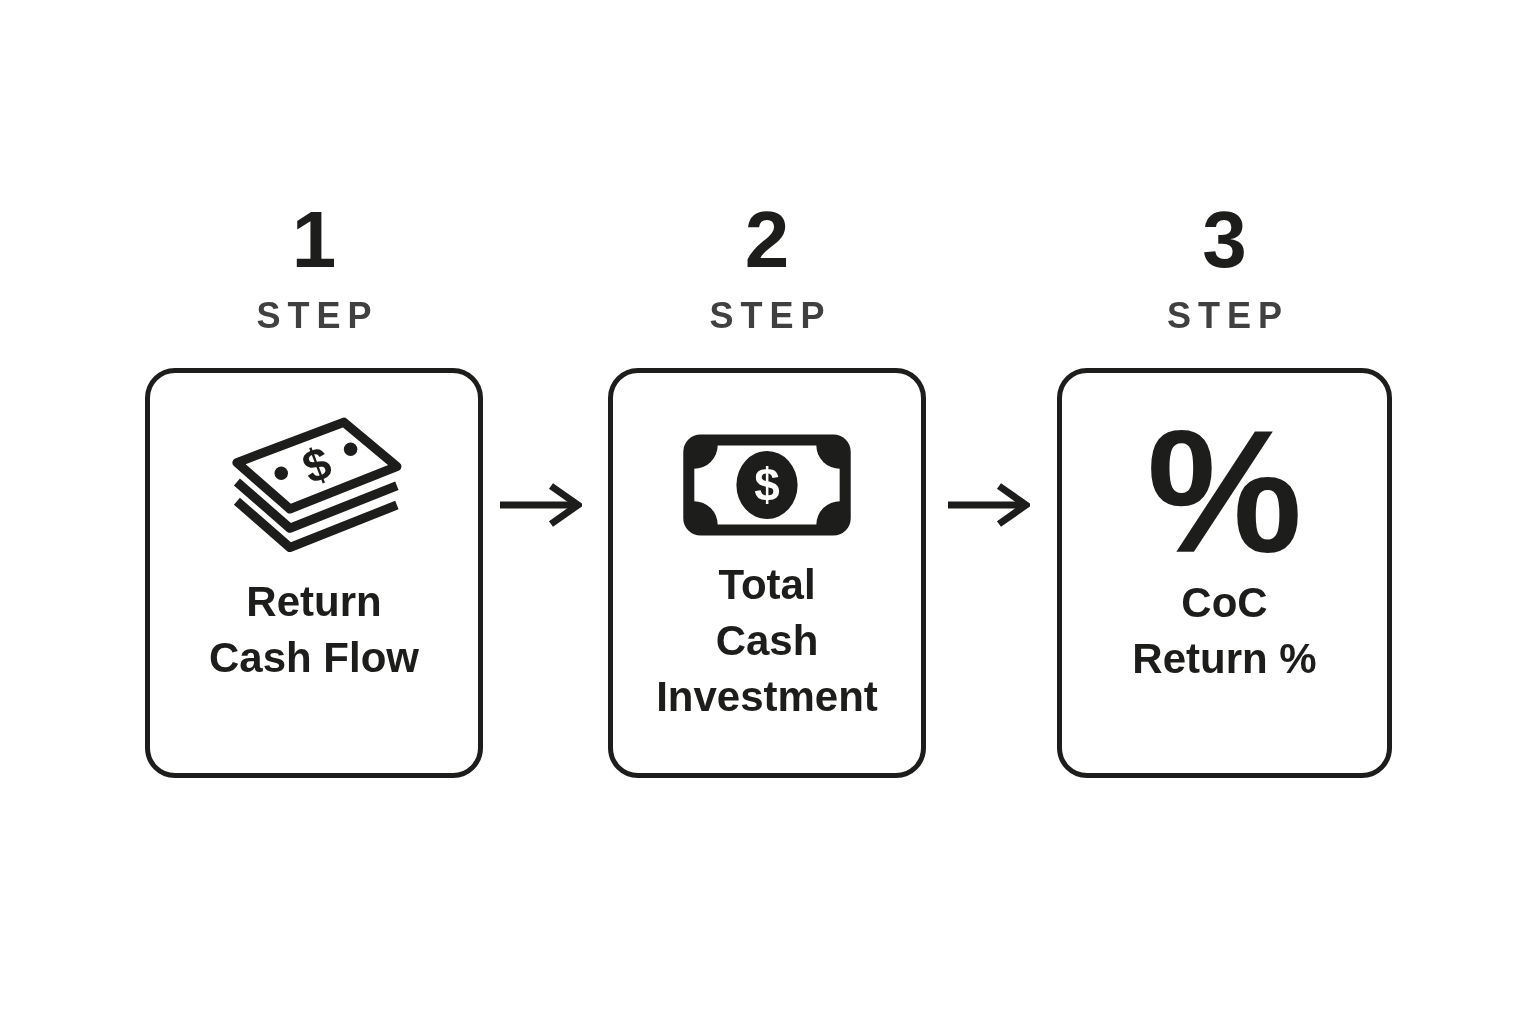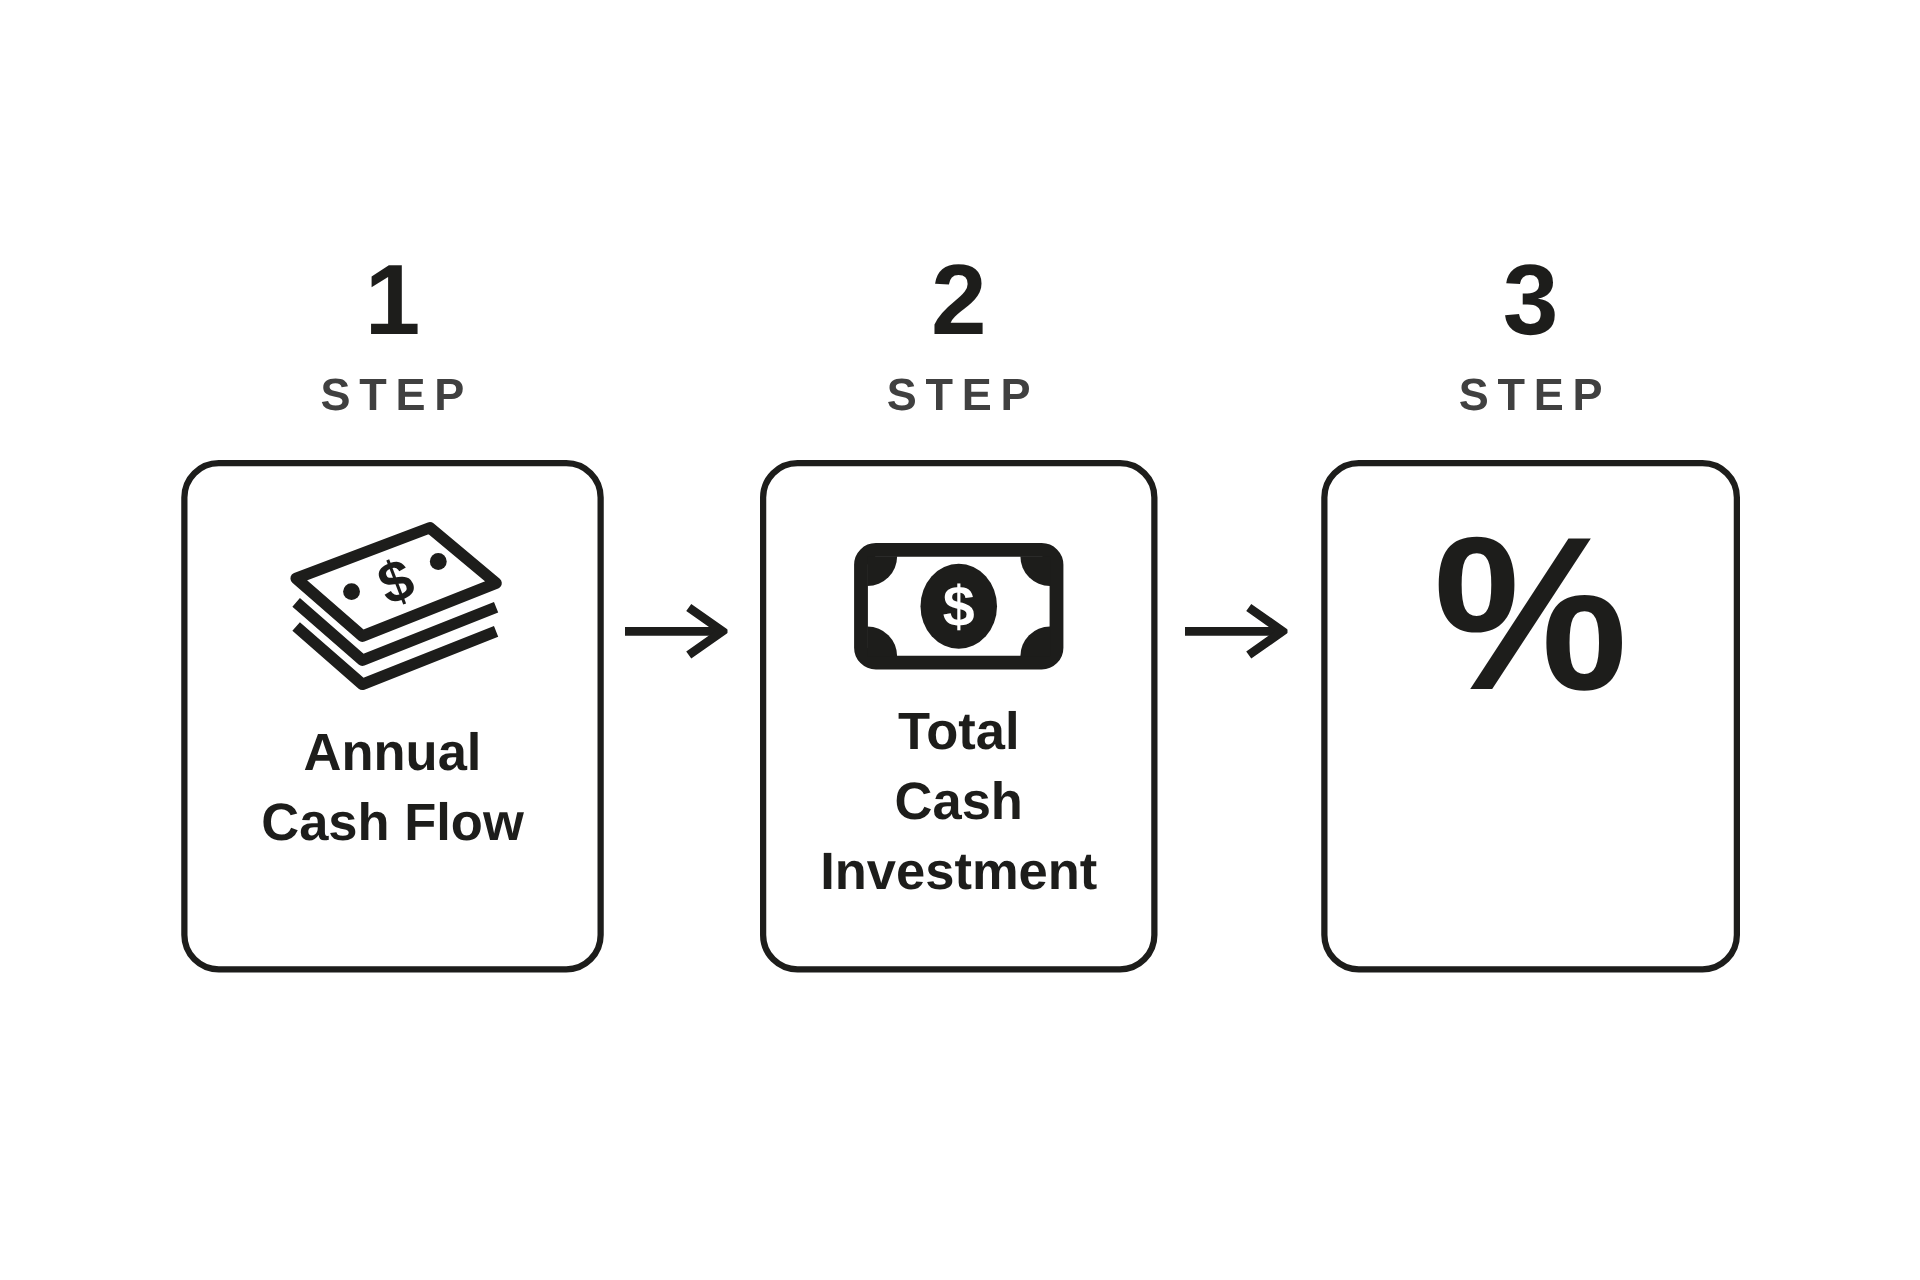--- a/index.html
+++ b/index.html
@@ -111,21 +111,21 @@
     <div class="box box1-pad">
       <svg class="icon" width="212" height="159" viewBox="0 0 220 165" aria-hidden="true">
         <path class="stroke" stroke-width="9.5" d="M30,64 L141,22 L196,68 L85,112 Z"></path>
         <circle class="fill" cx="76" cy="75" r="7"></circle>
         <circle class="fill" cx="148" cy="50" r="7"></circle>
         <text class="fill" x="113" y="83" font-size="48" text-anchor="middle" transform="rotate(-21 113 67)">$</text>
         <polyline class="stroke" stroke-width="9.5" points="30,84 85,132 196,88"></polyline>
         <polyline class="stroke" stroke-width="9.5" points="30,104 85,152 196,108"></polyline>
       </svg>
       <div class="box-title box1-title">
-        <div>Annual</div>
+        <div>Return</div>
         <div>Cash Flow</div>
       </div>
     </div>
   </section>
 
   <svg class="arrow" style="left:498px;" width="84" height="74" viewBox="0 0 84 74" aria-hidden="true">
     <line class="stroke" x1="2" y1="37" x2="76" y2="37"></line>
     <polyline class="stroke" points="53,18 80,37 53,56"></polyline>
   </svg>
 
@@ -153,16 +153,20 @@
   <svg class="arrow" style="left:946px;" width="84" height="74" viewBox="0 0 84 74" aria-hidden="true">
     <line class="stroke" x1="2" y1="37" x2="76" y2="37"></line>
     <polyline class="stroke" points="53,18 80,37 53,56"></polyline>
   </svg>
 
   <section class="col" style="left:1057px; width:335px;">
     <div class="num">3</div>
     <div class="step-label">STEP</div>
     <div class="box">
       <div class="pct">%</div>
+      <div class="box-title pct-title">
+        <div>CoC</div>
+        <div>Return %</div>
+      </div>
     </div>
   </section>
 
 </div>
 
 </body></html>

